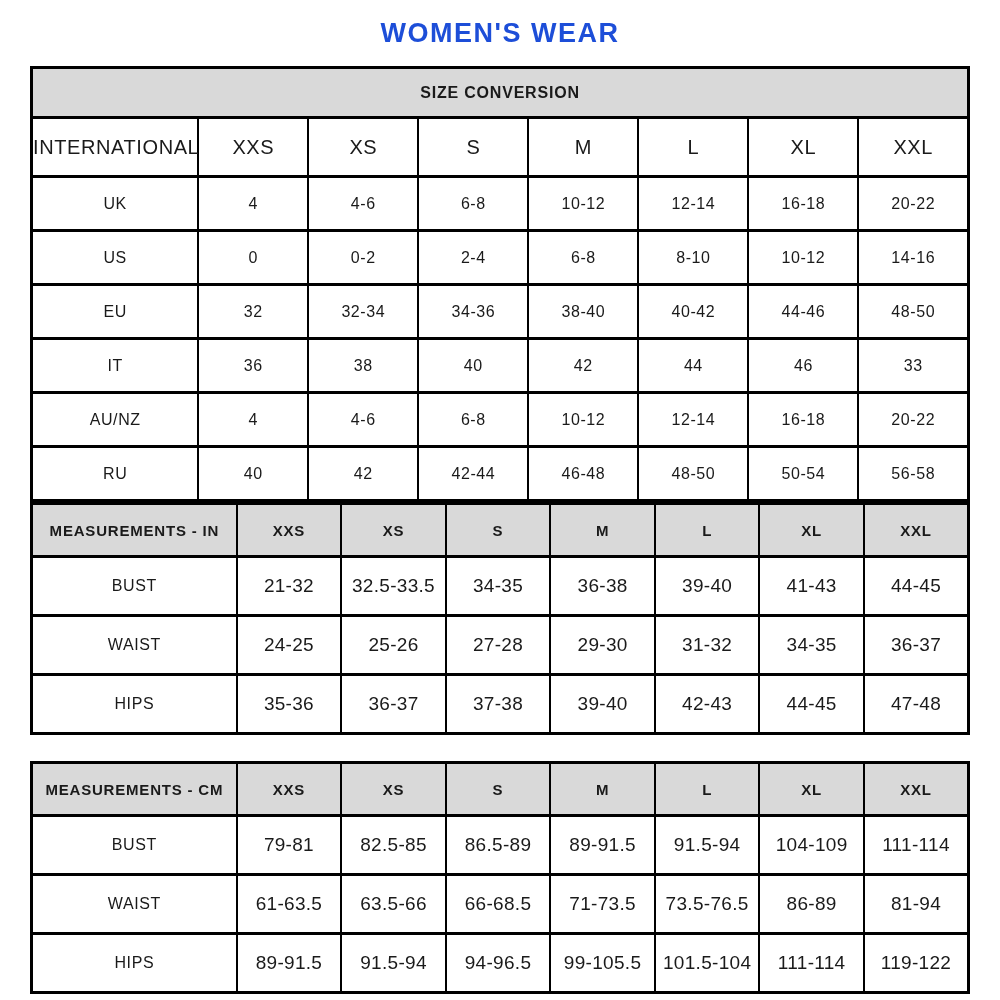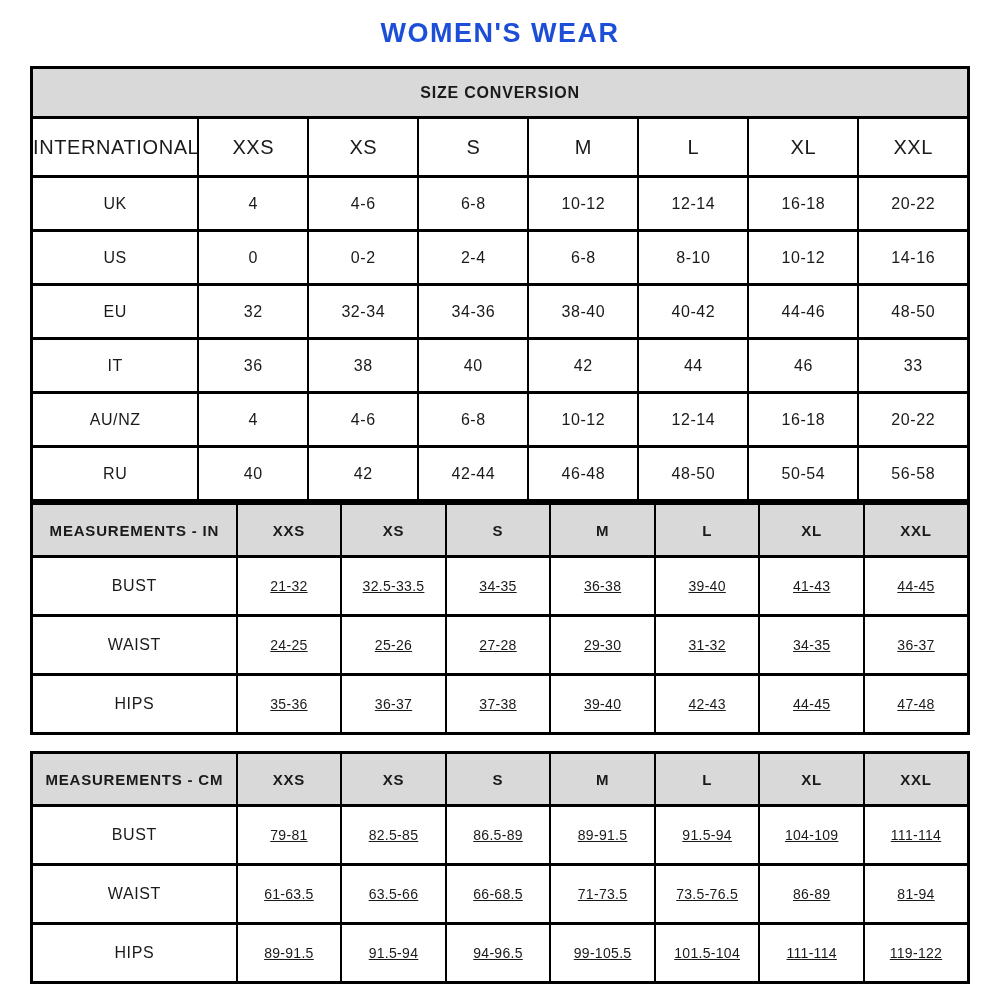--- a/index.html
+++ b/index.html
@@ -51,31 +51,31 @@
   .t1 .cols th {
     height: 59px;
     font-size: 20px;
     font-weight: 400;
   }
   .t1 .datarow td {
     height: 54px;
     font-size: 16px;
   }
   
-  .t2 { margin-bottom: 16px; }
+  .t2 { margin-bottom: 26px; }
   .t2 .cols th, .t3 .cols th {
     height: 53px;
     background: #d9d9d9;
     font-weight: 700;
     font-size: 15px;
     letter-spacing: 0.8px;
   }
   .t2 .datarow td, .t3 .datarow td { height: 59px; }
   .t2 .datarow td.rowlabel, .t3 .datarow td.rowlabel { font-size: 16px; }
-  .t2 .datarow td.val, .t3 .datarow td.val { font-size: 14px; letter-spacing: 0.3px; text-decoration: underline; }
+  .t2 .datarow td.val, .t3 .datarow td.val { font-size: 19px; letter-spacing: 0.3px; }
 </style>
 </head>
 <body>
 
 <div class="page">
 
   <h1 class="title">WOMEN'S WEAR</h1>
 
   <table class="t1">
     <colgroup>

